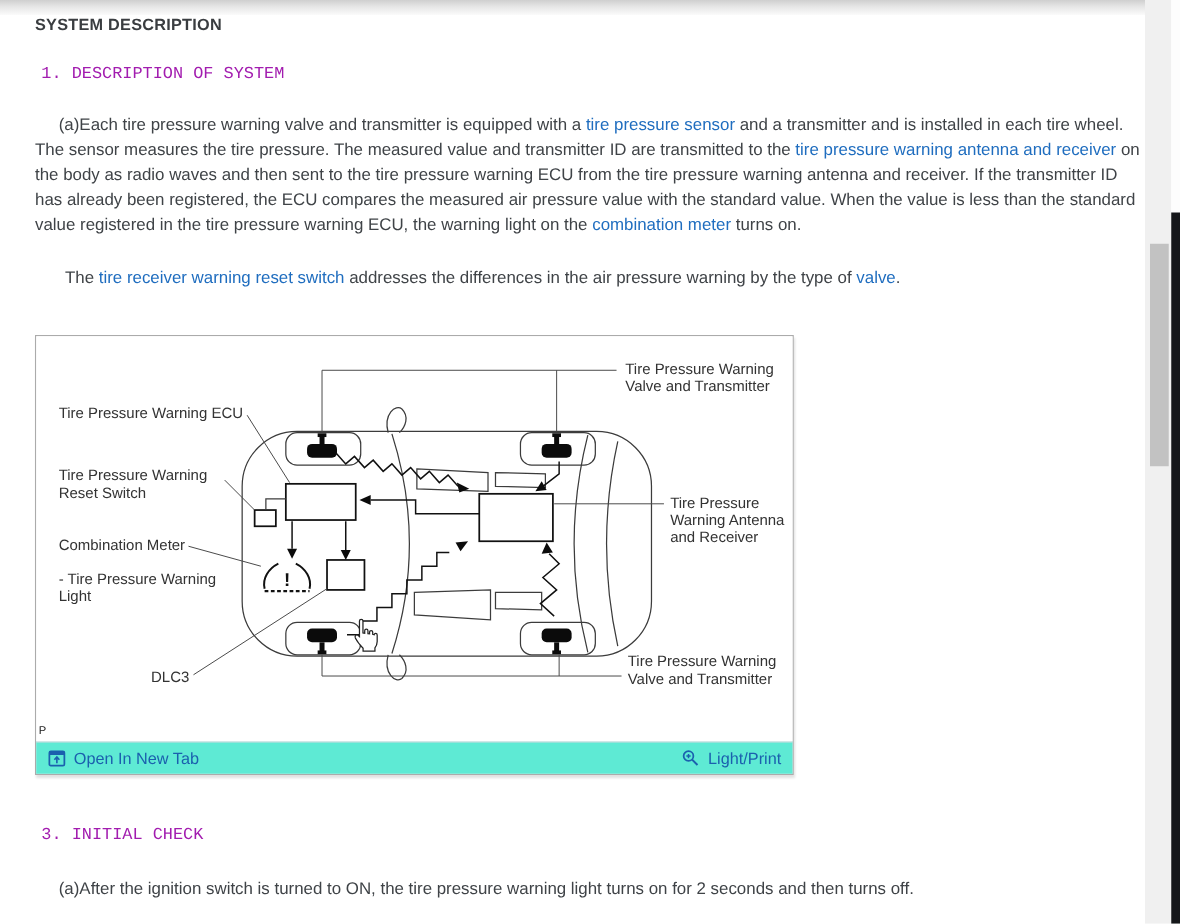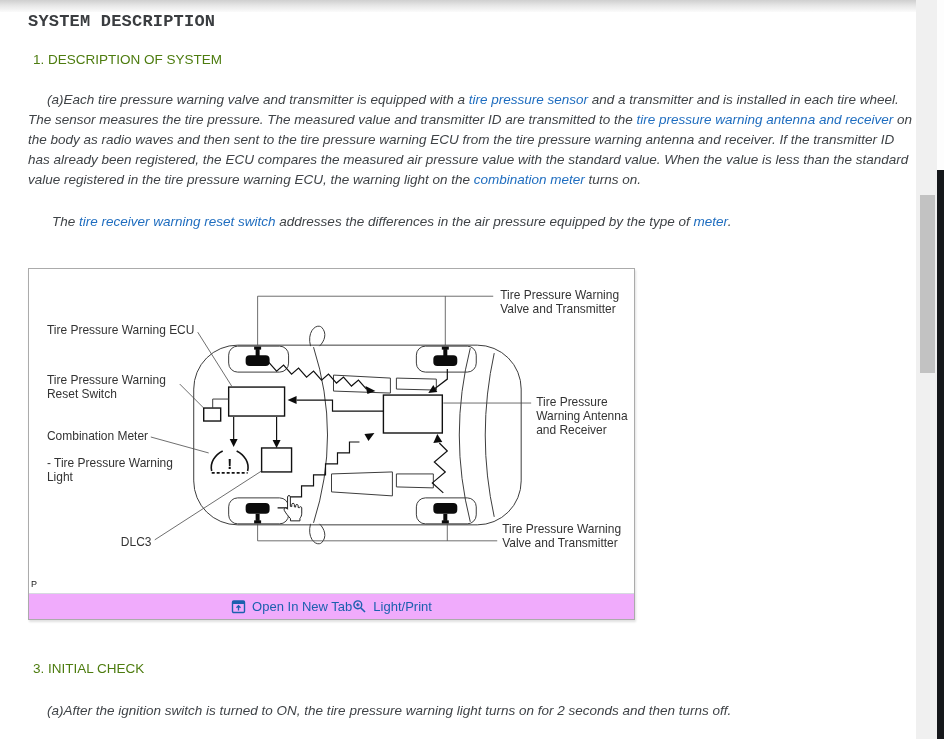--- a/index.html
+++ b/index.html
@@ -3,41 +3,41 @@
 <meta charset="utf-8">
 <style>
   * { margin:0; padding:0; box-sizing:border-box; }
   html,body { width:944px; height:739px; background:#fff; overflow:hidden;
               font-family:"Liberation Sans", sans-serif; }
   body { position:relative; }
 
   .topbar { position:absolute; left:0; top:0; width:921px; height:12px;
             background:linear-gradient(180deg,#cfcfcf 0%,#e6e6e6 45%,#fbfbfb 100%); }
 
-  .doc-title { position:absolute; left:28px; top:12px; font-size:17px; font-weight:700;
-               color:#3a3d40; letter-spacing:.2px;font-family:Liberation Mono, monospace; }
-  .sec-heading { position:absolute; font-size:13.5px; color:#4d7c0f; }
+  .doc-title { position:absolute; left:28px; top:12px; font-size:13px; font-weight:700;
+               color:#3a3d40; letter-spacing:.2px; }
+  .sec-heading { position:absolute; font-size:13.5px; color:#a21caf;font-family:Liberation Mono, monospace; }
   #h-desc { left:33px; top:52px; }
   #h-init { left:33px; top:661px; }
 
   .para { position:absolute; left:28px; width:884px; font-size:13.5px; line-height:20px;
-          color:#3f4347;font-style:italic; }
+          color:#3f4347; }
   #p1 { top:90px; text-indent:19px; }
   #p2 { top:212px; text-indent:24px; }
   #p3 { top:701px; text-indent:19px; }
   .para a.link { color:#1f6dbf; text-decoration:none; cursor:pointer; }
 
   .figure { position:absolute; left:28px; top:268px; width:607px; height:352px;
             border:1px solid #ababab; background:#fff; box-shadow:1px 2px 2px rgba(0,0,0,.12); }
   .fig-canvas { position:relative; width:605px; height:324px; background:#fff; cursor:pointer; }
   .fig-canvas svg { display:block; }
   .p-mark { position:absolute; left:2px; top:310px; font-size:9px; color:#222; }
 
-  .fig-bar { width:605px; height:26px; background:#f0abfc; border-top:1px solid #d6dae0;
-             display:flex; align-items:center; justify-content:center; padding:0 9px; }
+  .fig-bar { width:605px; height:26px; background:#5eead4; border-top:1px solid #d6dae0;
+             display:flex; align-items:center; justify-content:space-between; padding:0 9px; }
   .bar-link { display:flex; align-items:center; gap:6px; color:#1b60ae; font-size:13px;
               cursor:pointer; text-decoration:none; }
   .bar-link svg { display:block; }
 
   
   .scroll-track { position:absolute; left:916px; top:0; width:21px; height:739px; background:#f0f0f0; }
   .scroll-thumb { position:absolute; left:920px; top:195px; width:15px; height:178px; background:#c2c2c2; }
   .edge-white { position:absolute; left:937px; top:0; width:7px; height:170px; background:#fdfdfd; }
   .edge-black { position:absolute; left:937px; top:170px; width:7px; height:569px; background:#15171a; }
 
@@ -53,21 +53,21 @@
 <body>
 
 <div class="topbar"></div>
 
 <div class="doc-title">SYSTEM DESCRIPTION</div>
 
 <div class="sec-heading" id="h-desc">1. DESCRIPTION OF SYSTEM</div>
 
 <p class="para" id="p1"><span>(a)Each tire pressure warning valve and transmitter is equipped with a </span><a class="link">tire pressure sensor</a><span> and a transmitter and is installed in each tire wheel. The sensor measures the tire pressure. The measured value and transmitter ID are transmitted to the </span><a class="link">tire pressure warning antenna and receiver</a><span> on the body as radio waves and then sent to the tire pressure warning ECU from the tire pressure warning antenna and receiver. If the transmitter ID has already been registered, the ECU compares the measured air pressure value with the standard value. When the value is less than the standard value registered in the tire pressure warning ECU, the warning light on the </span><a class="link">combination meter</a><span> turns on.</span></p>
 
-<p class="para" id="p2"><span>The </span><a class="link">tire receiver warning reset switch</a><span> addresses the differences in the air pressure equipped by the type of </span><a class="link">meter</a><span>.</span></p>
+<p class="para" id="p2"><span>The </span><a class="link">tire receiver warning reset switch</a><span> addresses the differences in the air pressure warning by the type of </span><a class="link">valve</a><span>.</span></p>
 
 <div class="figure">
   <div class="fig-canvas">
     <svg width="605" height="324" viewBox="28 268 606 324" xmlns="http://www.w3.org/2000/svg">
 
       <g>
         <rect class="ln" x="193" y="344" width="328" height="180" rx="44"></rect>
         <path class="ln" d="M313,346 Q341,434 313,522"></path>
         <path class="ln" d="M470,347 Q448,434 470,521"></path>
         <path class="ln" d="M494,352 Q476,434 494,516"></path>

